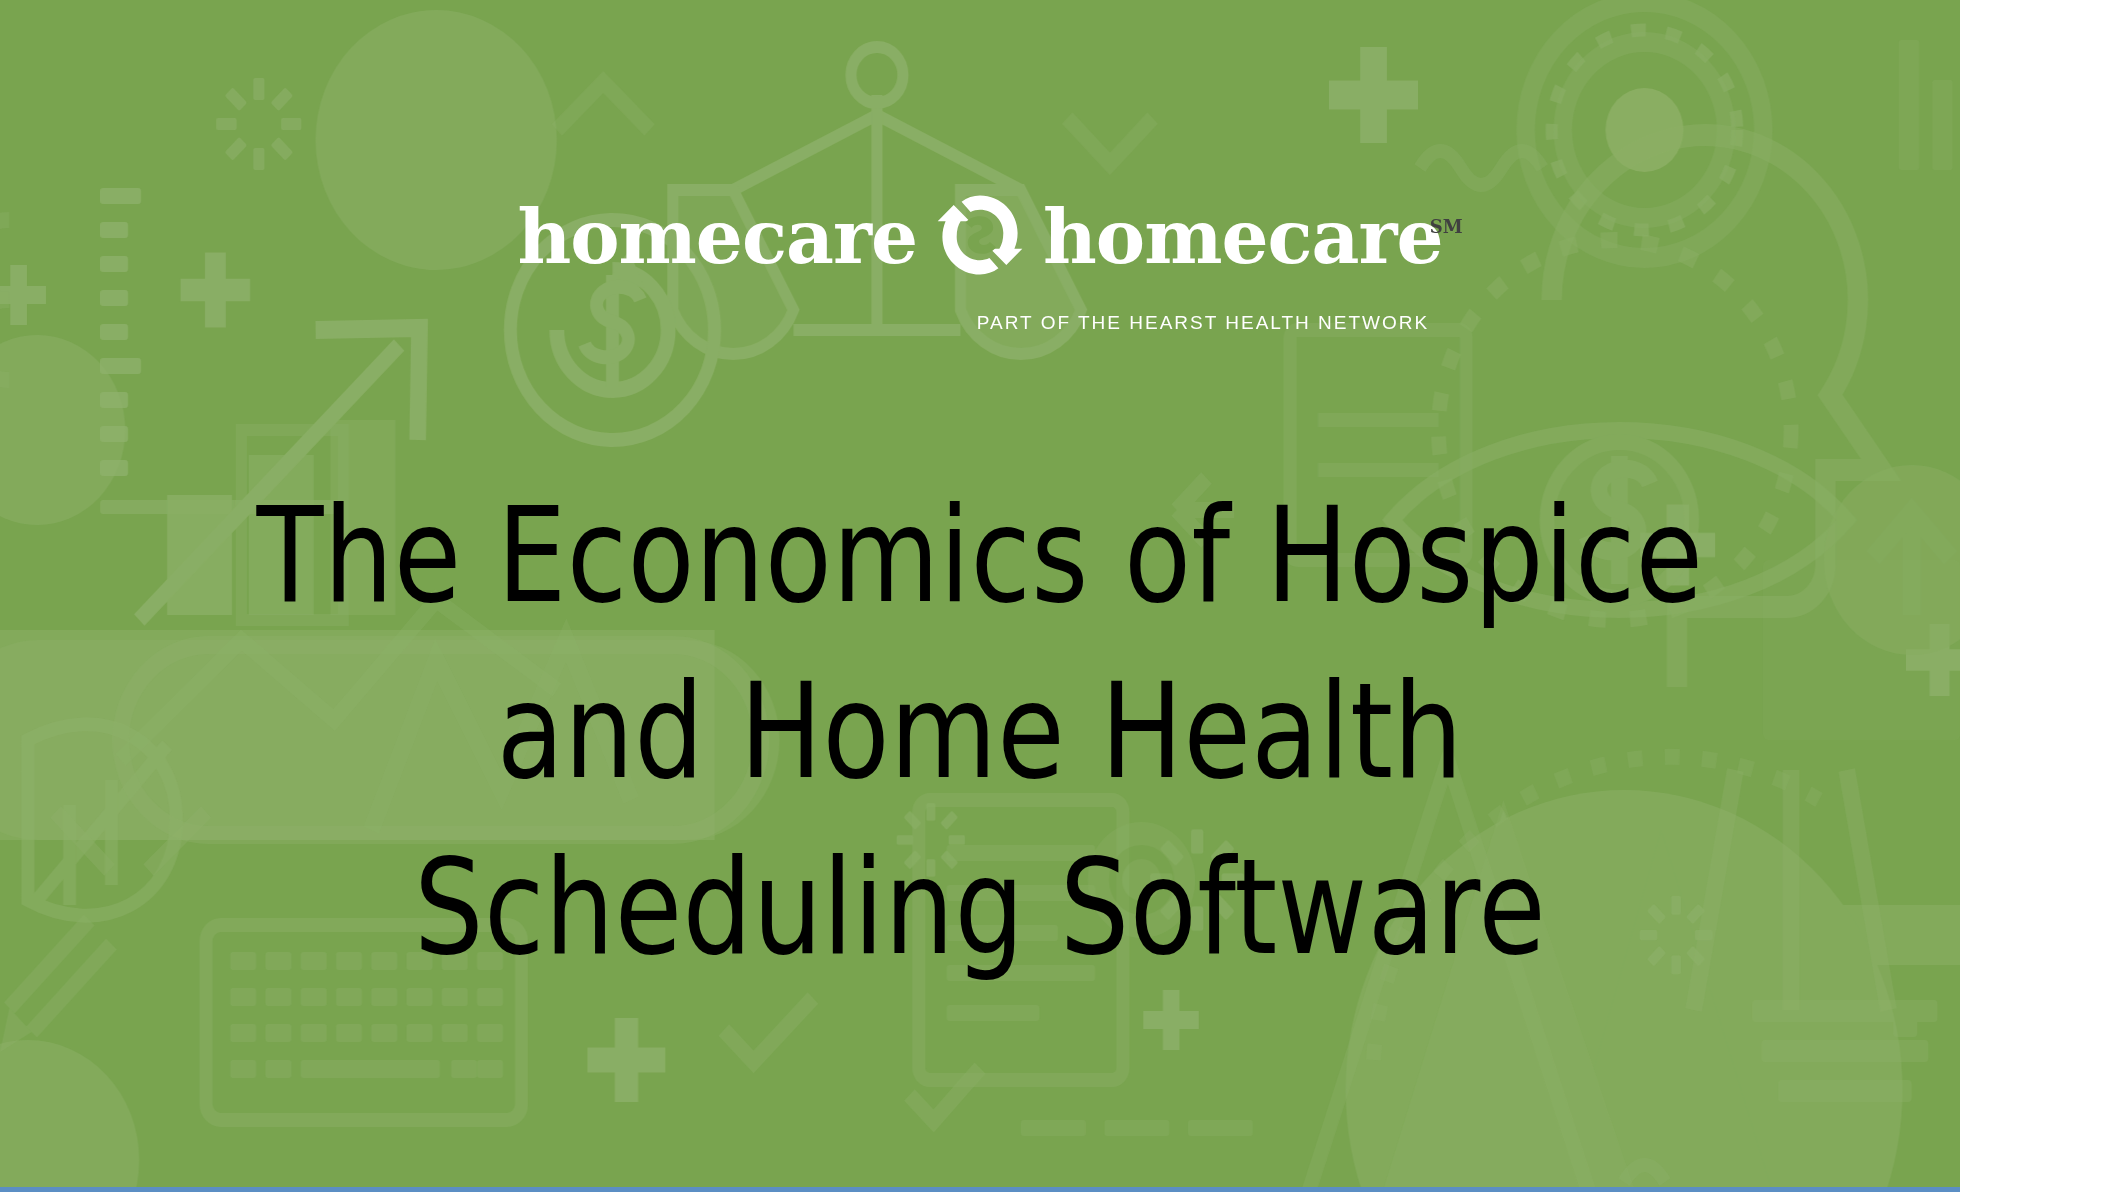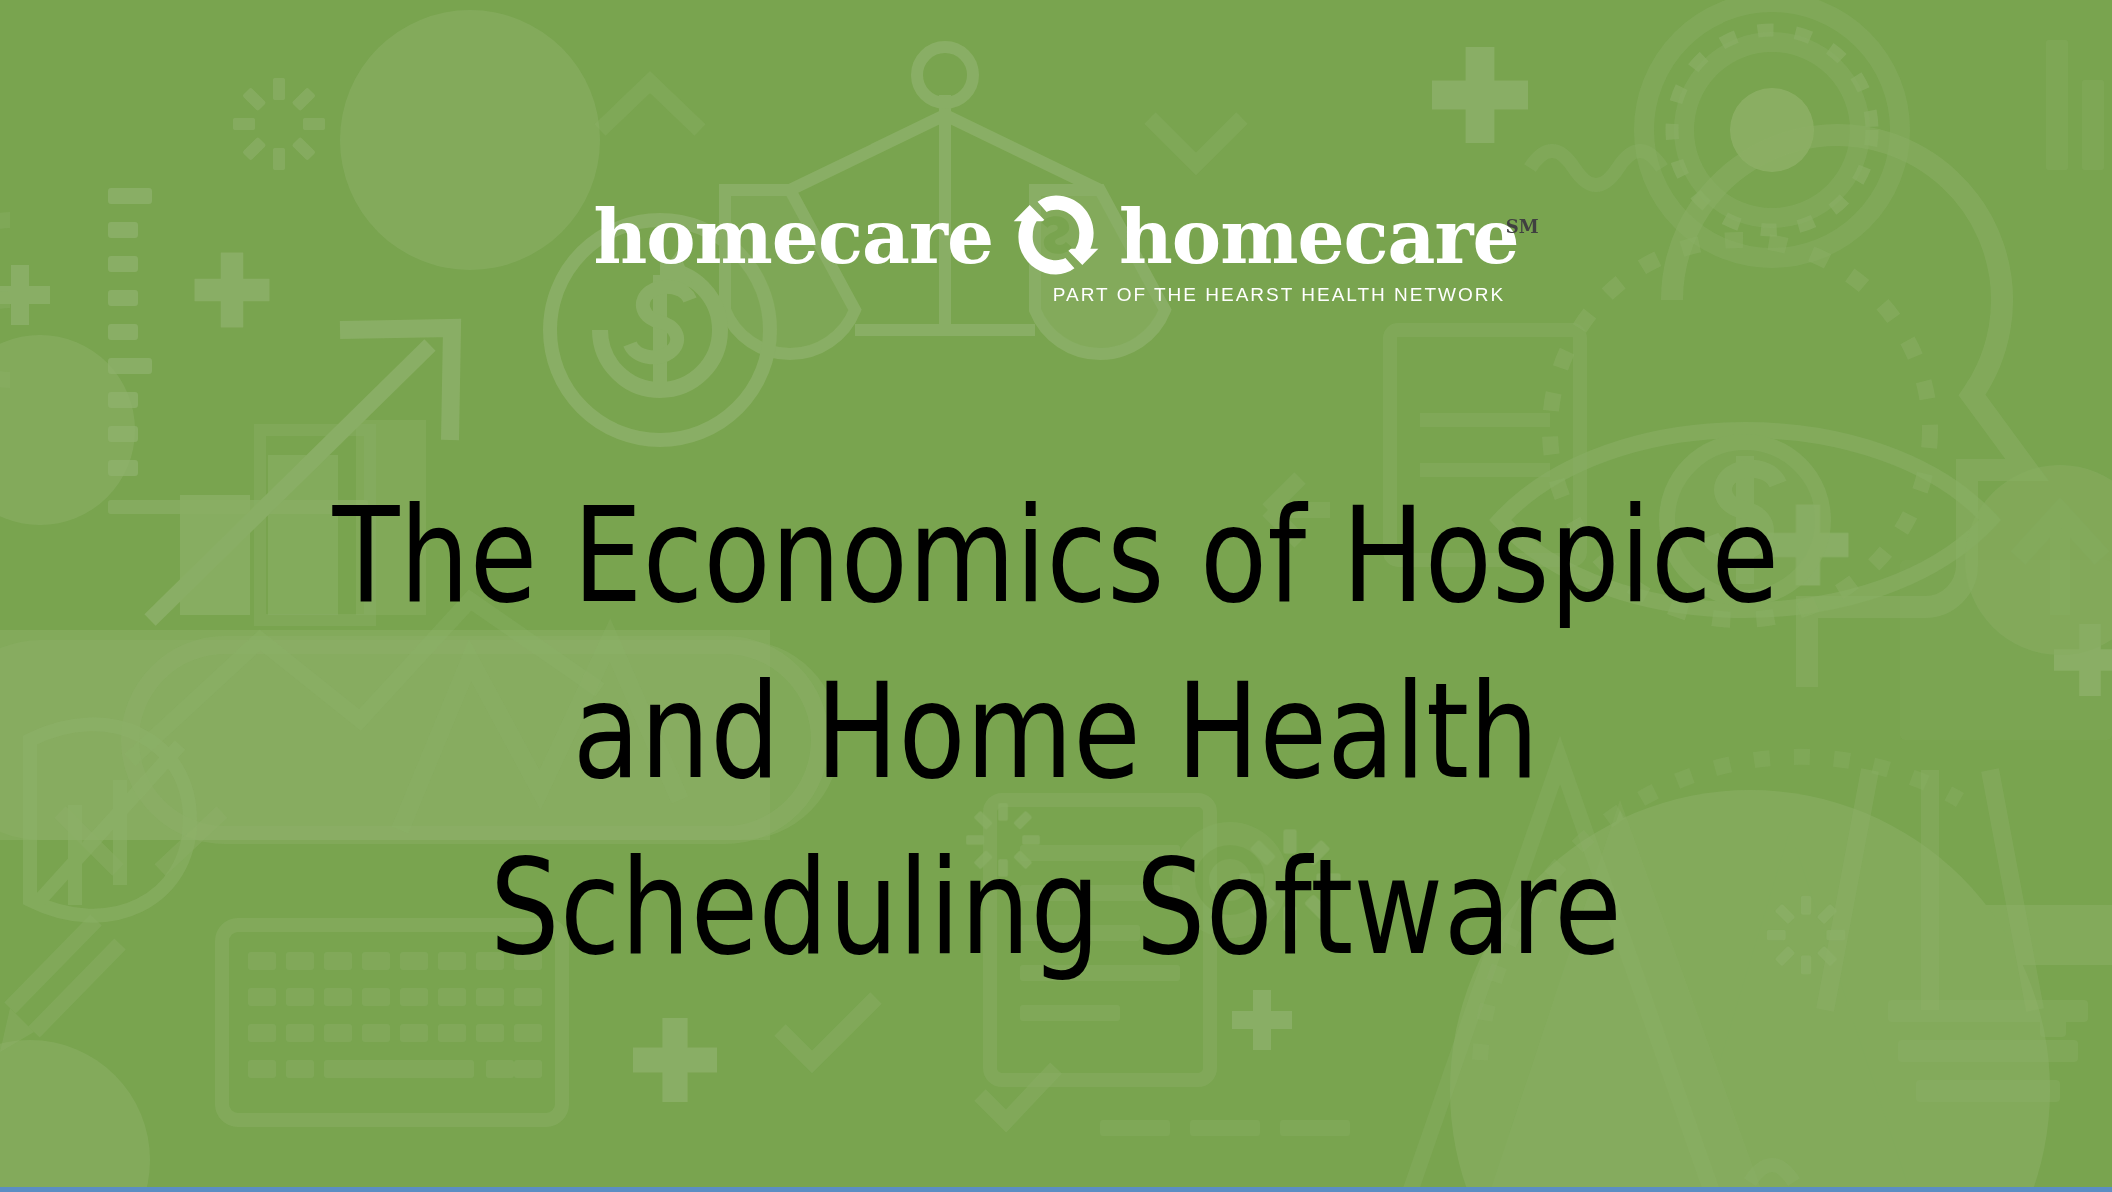--- a/index.html
+++ b/index.html
@@ -2,21 +2,21 @@
 <html><head>
 <meta charset="utf-8">
 <style>
   html, body {
     margin: 0;
     padding: 0;
     background: #ffffff;
   }
   #slide {
     position: relative;
-    width: 2112px;
+    width: 1960px;
     height: 1192px;
     overflow: hidden;
     background: #79a44f;
     font-family: "Liberation Sans", sans-serif;
     box-sizing: border-box;
   }
 
   
   #bg-art {
     position: absolute;
@@ -66,21 +66,21 @@
     color: #404040;
     letter-spacing: 0;
   }
   .logo-mark {
     width: 94px;
     height: 94px;
     flex: 0 0 auto;
     display: block;
   }
   .logo-tagline {
-    margin-top: 3px;
+    margin-top: 31px;
     padding-right: 14px;
     font-family: "Liberation Sans", sans-serif;
     font-size: 19px;
     font-weight: 400;
     letter-spacing: 2.0px;
     color: #ffffff;
     text-align: center;
   }
   .tagline-inner {
     display: inline-block;

